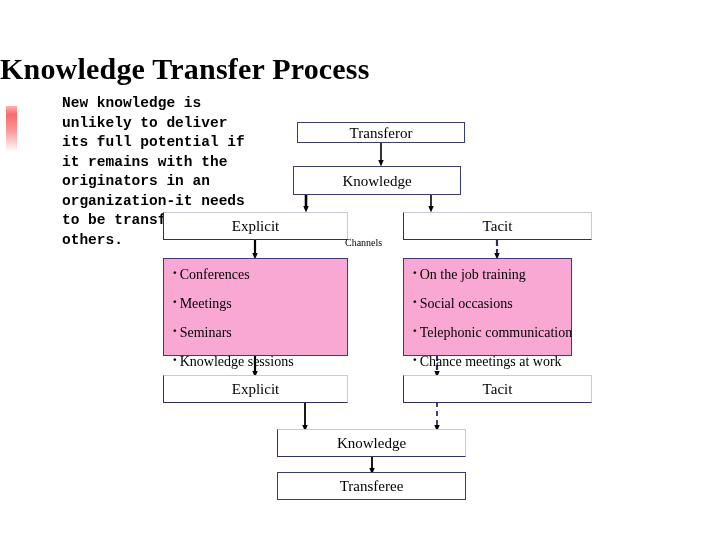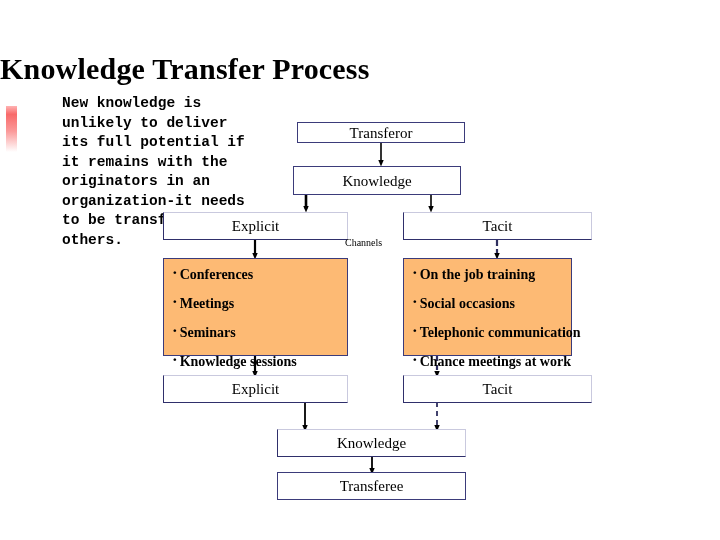--- a/index.html
+++ b/index.html
@@ -76,24 +76,23 @@
     top: 50%;
     transform: translateY(-50%);
     text-align: center;
     line-height: 17px;
   }
 
   
   .listbox {
     position: absolute;
     box-sizing: border-box;
-    background: #fdba74;
+    background: #f9a8d4;
     border: 1px solid #3b3b7a;
     padding: 6px 0 8px 8px;
-    font-weight: bold;
   }
   .listbox ul {
     margin: 0;
     padding: 0;
     list-style: none;
   }
   .listbox li {
     font-family: "Liberation Serif", "DejaVu Serif", serif;
     font-size: 14px;
     line-height: 16px;

